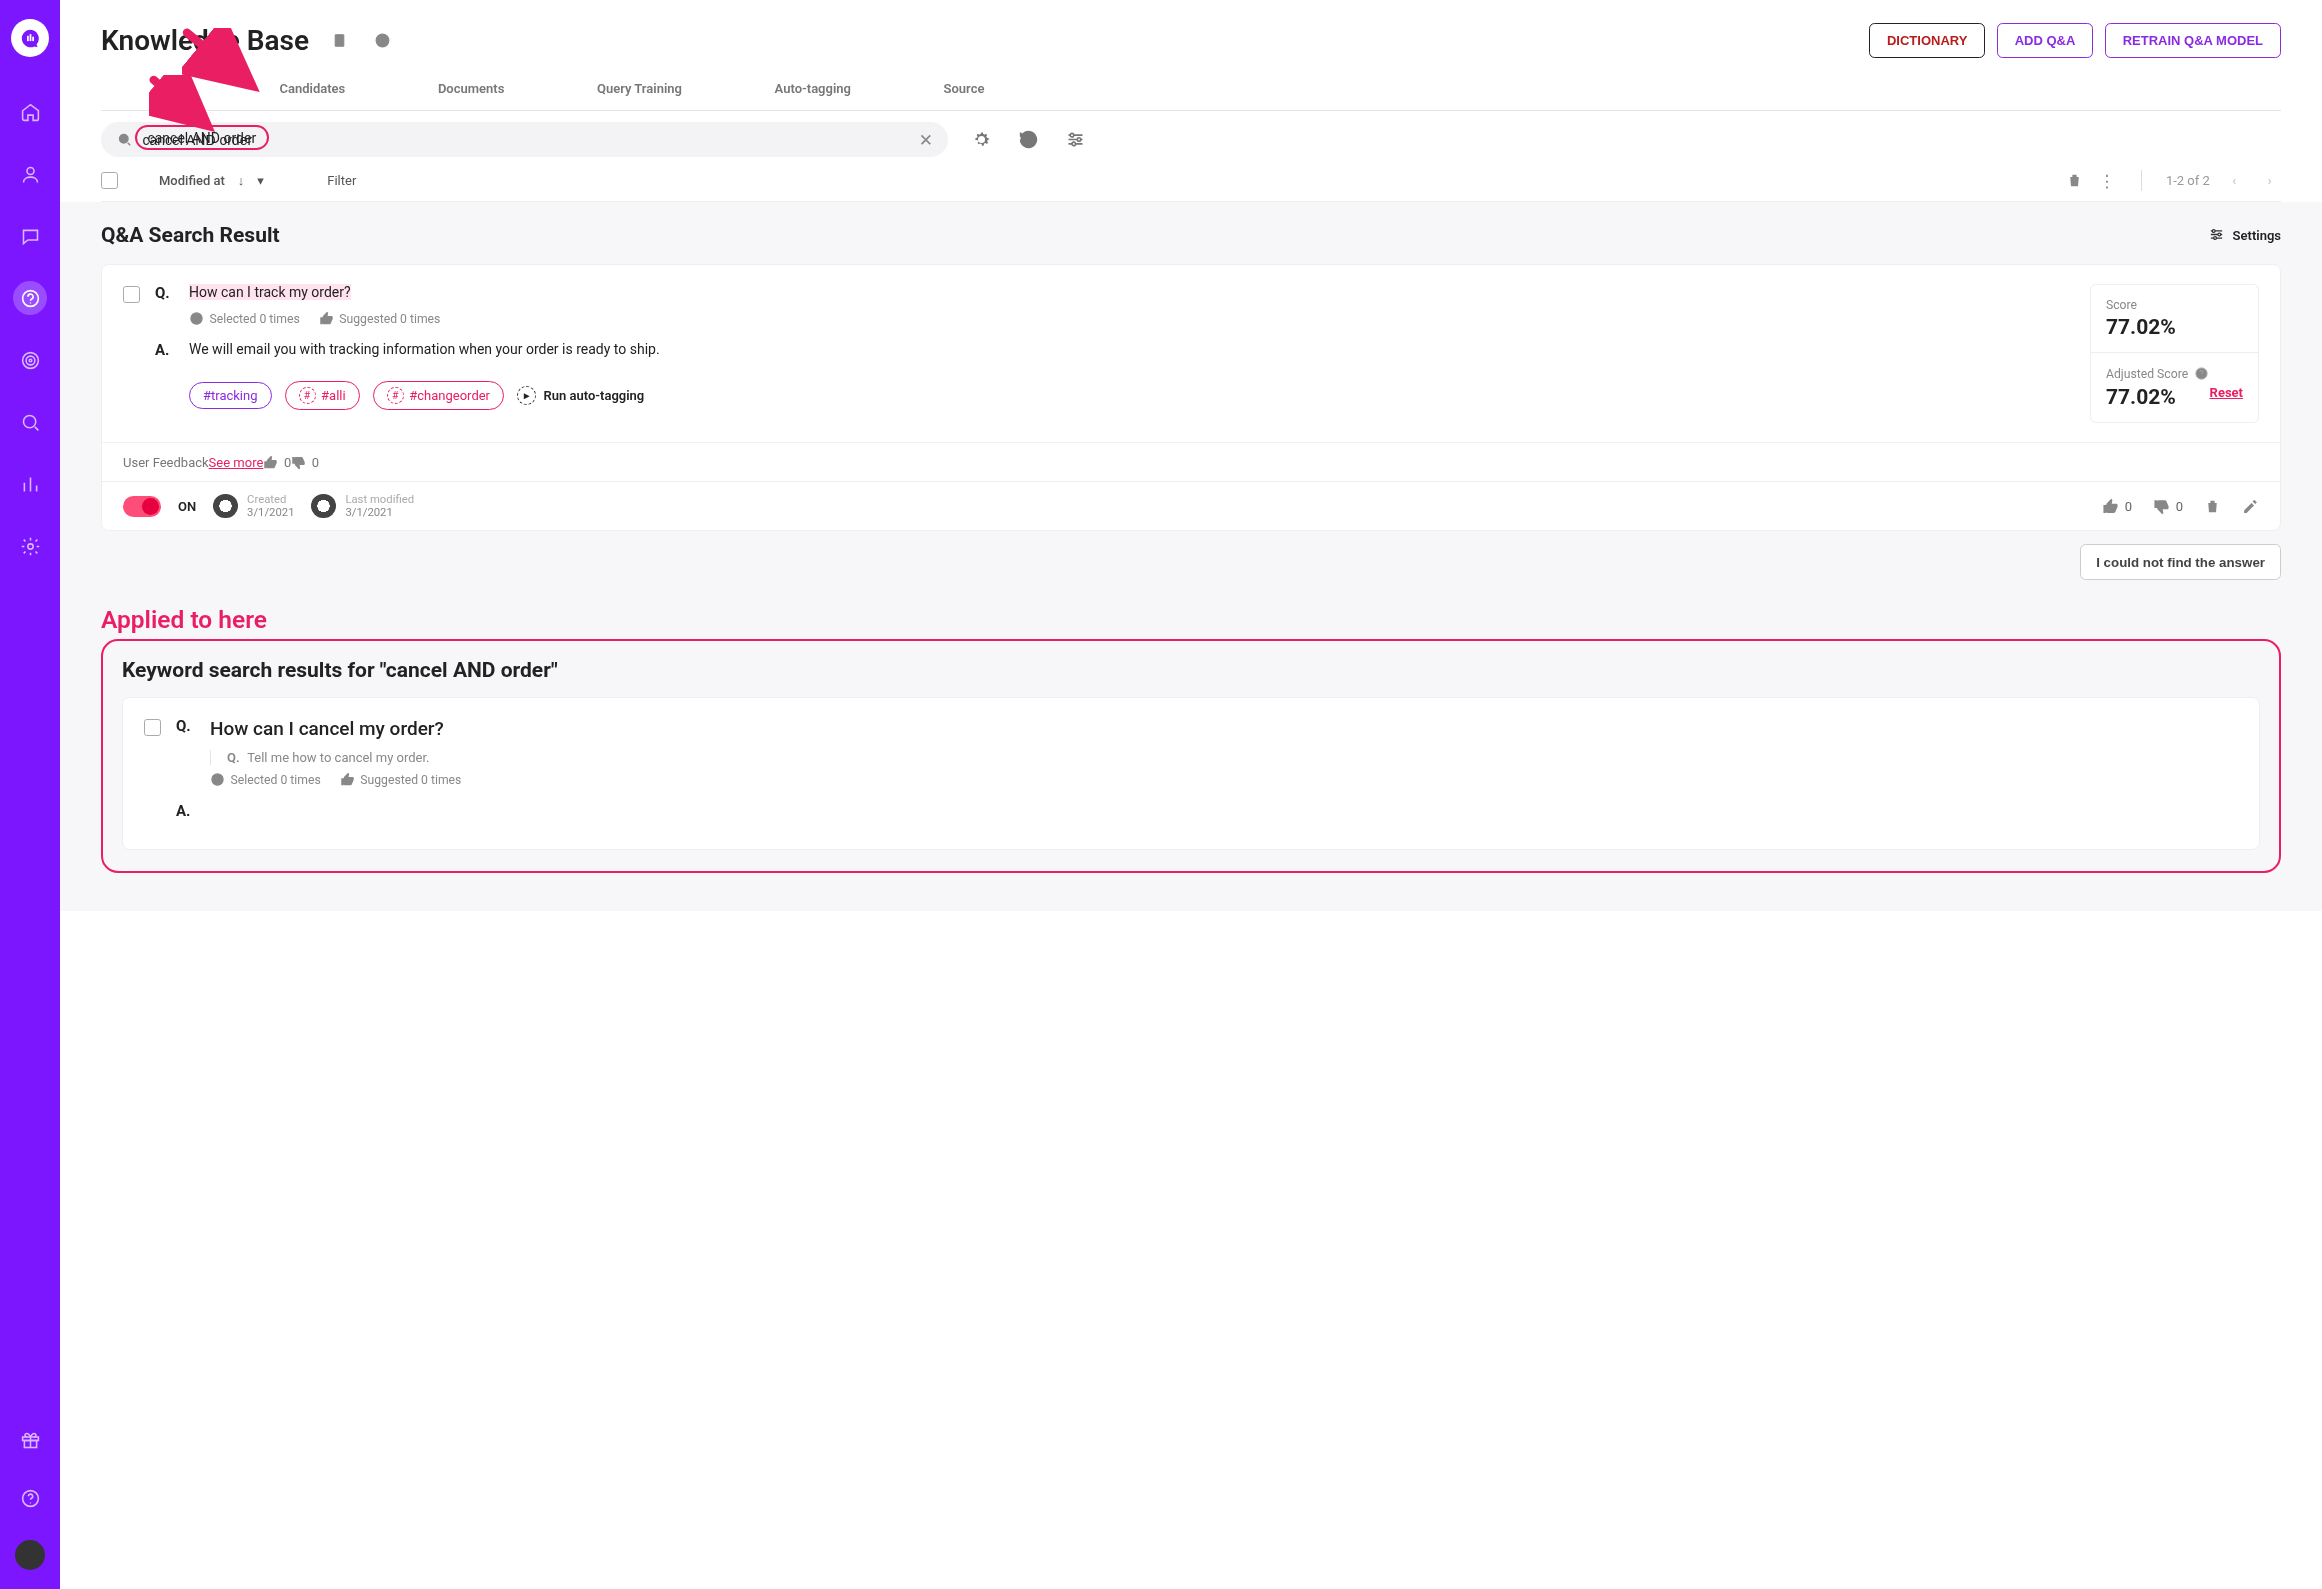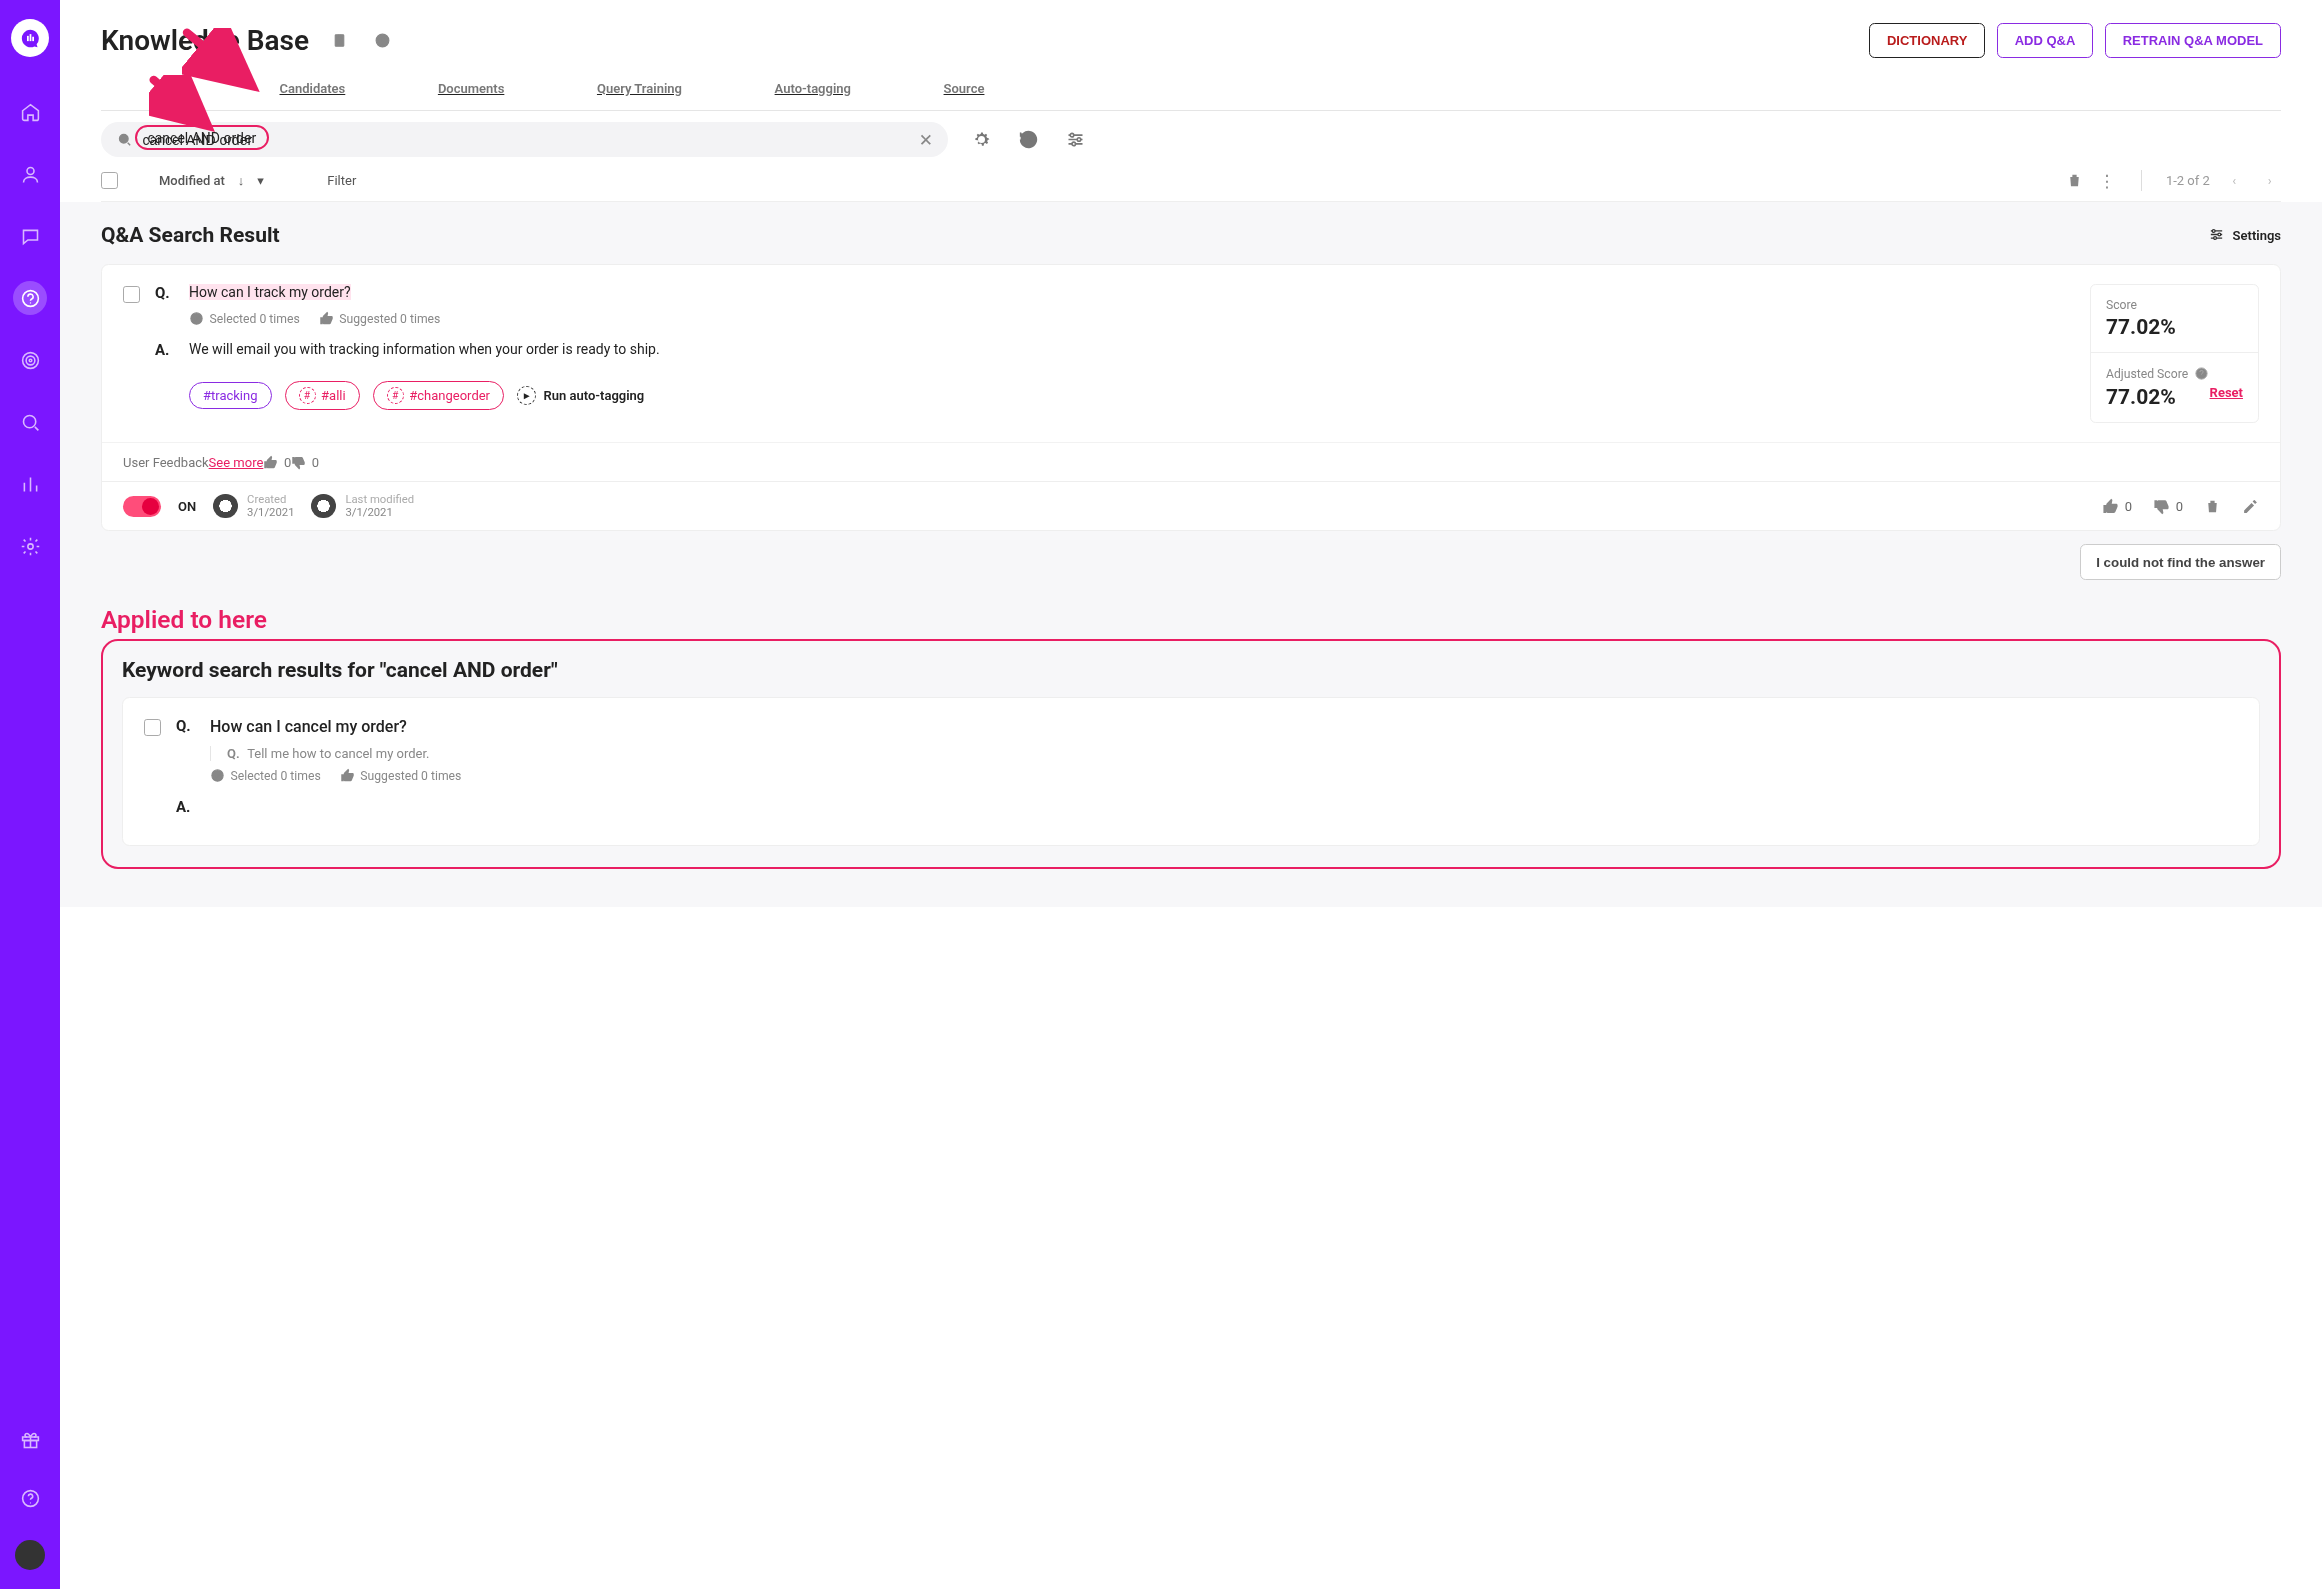--- a/index.html
+++ b/index.html
@@ -25,21 +25,21 @@
   .hdr { display:flex; align-items:center; justify-content:space-between; padding:22.6px 0 9.4px 0; }
   .hdr-left { display:flex; align-items:center; gap:17px; }
   .page-title { font-size:28px; font-weight:600; color:#222; }
   .hdr .icon-btn { width:26px; height:26px; display:flex; align-items:center; justify-content:center; color:#888; border-radius:3.8px; cursor:pointer; }
   .hdr-right { display:flex; gap:11.3px; }
   .btn { padding:9.4px 17px; border-radius:5.6px; font-weight:600; font-size:13px; cursor:pointer; border:0.9px solid; background:#fff; }
   .btn.dark { border-color:#222; color:#b91c1c; }
   .btn.purple { border-color:#8a2be2; color:#8a2be2; }
 
   
-  .tabs { display:flex; border-bottom:0.9px solid #e5e5e5; gap:85px; padding-left:56px;text-decoration:underline; }
+  .tabs { display:flex; border-bottom:0.9px solid #e5e5e5; gap:85px; padding-left:56px; }
   .tab { padding:13px 3.8px; color:#777; font-weight:600; cursor:pointer; border-bottom:1.9px solid transparent; }
   .tab.active { color:#8a2be2; border-bottom-color:#8a2be2; }
 
   
   .search-row { display:flex; align-items:center; gap:19px; padding:11.3px 0 3.8px; }
   .search-box { flex:1; display:flex; align-items:center; background:#f3f3f5; border-radius:28px; padding:7.5px 15px; gap:9.4px; max-width:847px; position:relative; }
   .search-box input { border:none; background:transparent; outline:none; font-size:14px; flex:1; color:#222; }
   .search-box .clear { color:#888; cursor:pointer; font-size:17px; }
   .search-hilite { position:absolute; left:34px; top:2.8px; border:2.4px solid #e91e63; border-radius:21px; padding:2.8px 10.4px; font-size:14px; pointer-events:none; color:#222; }
   .search-row .tool-icon { color:#888; width:28px; height:28px; display:flex; align-items:center; justify-content:center; cursor:pointer; }
@@ -460,21 +460,21 @@
     <div class="applied-anno">Applied to here</div>
 
     <div class="keyword-section">
       <div class="keyword-title">Keyword search results for "cancel AND order"</div>
       <div class="card">
         <div class="card-body">
           <span class="chk" style="margin-top:1.9px"></span>
           <div class="card-left">
             <div class="qa-row">
               <div class="qa-label">Q.</div>
-              <div style="font-size:16px;font-weight:500">How can I cancel my order?</div>
+              <div style="font-size:19px;font-weight:500">How can I cancel my order?</div>
             </div>
             <div class="sub-q"><span class="sq">Q.</span><span>Tell me how to cancel my order.</span></div>
             <div class="meta-line">
               <span class="mi">
                   <svg class="ic16" viewBox="0 0 24 24" fill="none" stroke="#888" stroke-width="1.8">
                     <circle cx="12" cy="12" r="9"></circle>
                     <path d="M8 12l3 3 5-6"></path>
                   </svg>
                   <span>Selected 0 times</span>
                 </span>

